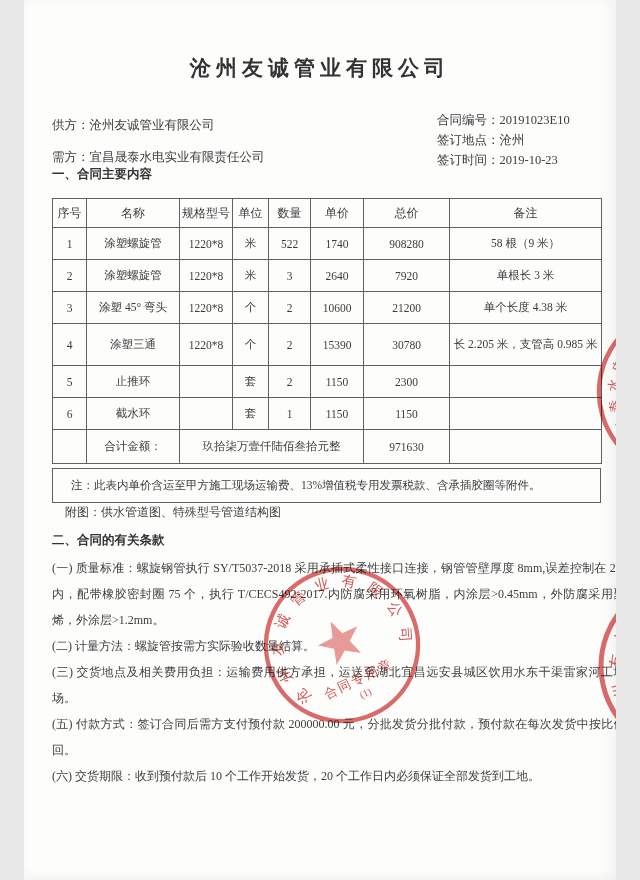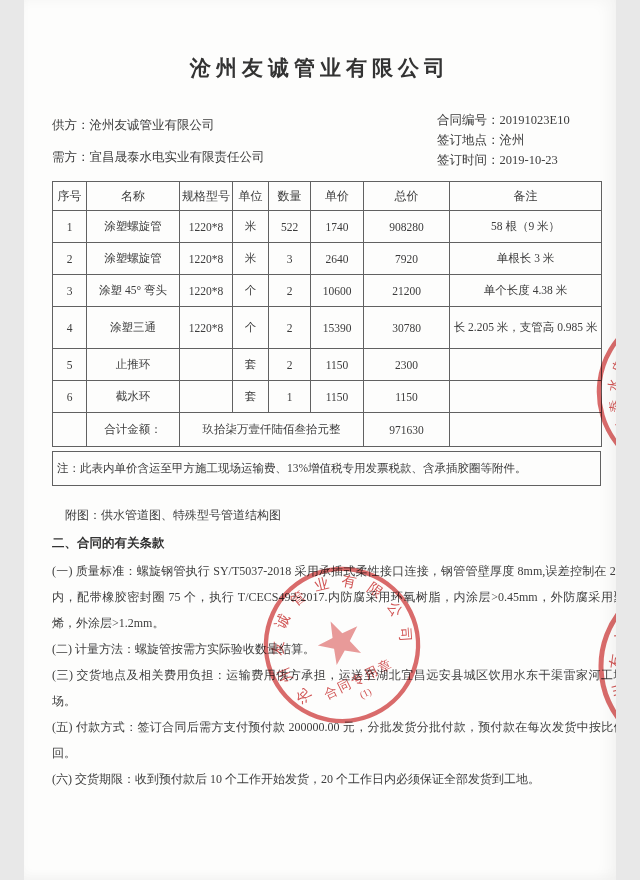--- a/index.html
+++ b/index.html
@@ -41,23 +41,23 @@
   }
   table.items th{font-size:12px;}
   tr.h-head{height:29px;} tr.h-std{height:32px;} tr.h-tall{height:42px;} tr.h-total{height:34px;}
   col.c-idx{width:34px;} col.c-name{width:93px;} col.c-spec{width:53px;} col.c-unit{width:36px;}
   col.c-qty{width:42px;} col.c-price{width:53px;} col.c-total{width:86px;} col.c-remark{width:152px;}
 
   .note-box{
     margin-top:4px;width:549px;box-sizing:border-box;
     border:1px solid #616161;height:35px;
     display:flex;align-items:center;
-    font-size:11.5px;padding:0 4px;
-  }
-  .attach-line{margin-top:21px;font-size:12px;padding-left:13px;}
+    font-size:11.5px;padding:0 18px;
+  }
+  .attach-line{margin-top:1px;font-size:12px;padding-left:13px;}
   .sec2-heading{margin-top:11px;font-size:12.5px;font-weight:600;color:#333;}
   .clauses{margin-top:6px;width:586px;font-size:12px;line-height:26px;text-align:justify;color:#3d3d3d;}
   .clauses p{margin:0;}
   .clauses p.hang{padding-left:2.3em;text-indent:-2.3em;}
 
   
   .stamp{position:absolute;mix-blend-mode:multiply;opacity:.95;pointer-events:none;}
   .stamp svg{display:block;}
   .stamp-supplier-center{left:234px;top:561px;transform:rotate(-26deg);}
   .stamp-buyer-right{left:566px;top:300px;transform:rotate(-38deg);}
@@ -81,20 +81,21 @@
   <div class="party-line party-supplier"><span>供方：</span><span>沧州友诚管业有限公司</span></div>
   <div class="party-line party-buyer"><span>需方：</span><span>宜昌晟泰水电实业有限责任公司</span></div>
 
   <div class="meta-block">
     <div class="meta-row"><span>合同编号：</span><span>20191023E10</span></div>
     <div class="meta-row"><span>签订地点：</span><span>沧州</span></div>
     <div class="meta-row"><span>签订时间：</span><span>2019-10-23</span></div>
   </div>
 
   <div class="content-col">
+    <div class="sec-heading">一、合同主要内容</div>
 
     <table class="items">
       <colgroup>
         <col class="c-idx">
           <col class="c-name">
           <col class="c-spec">
           <col class="c-unit">
         <col class="c-qty">
           <col class="c-price">
           <col class="c-total">

